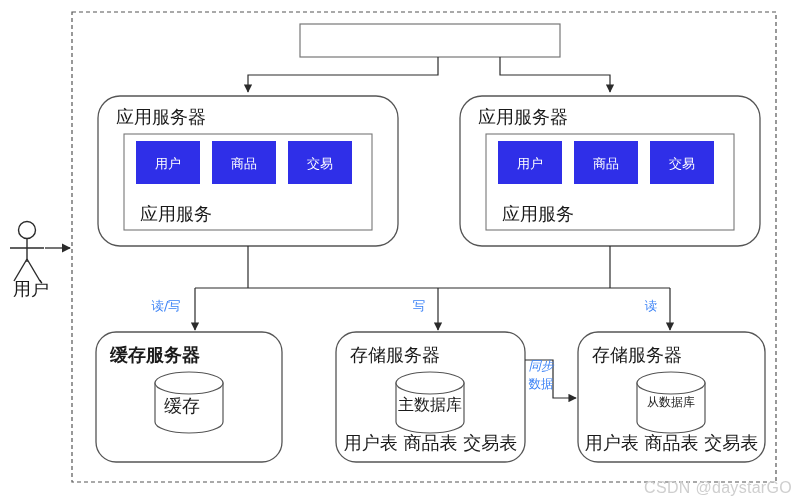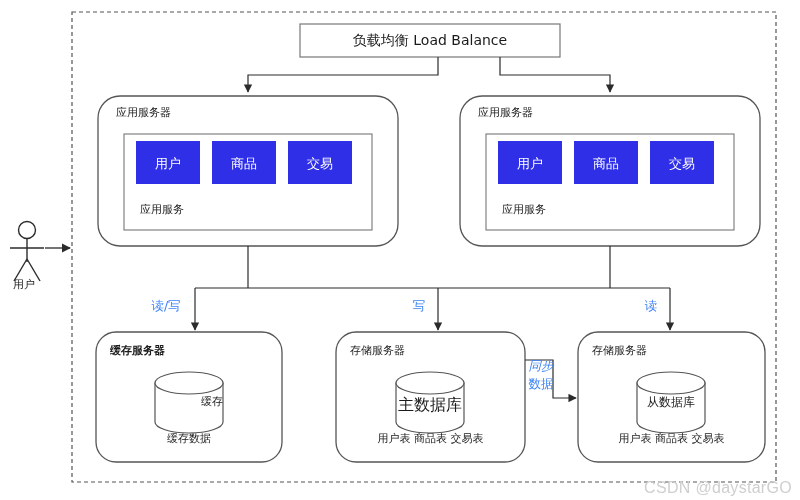--- a/index.html
+++ b/index.html
@@ -8,21 +8,21 @@
     background:#ffffff;
     font-family:"Liberation Sans","DejaVu Sans",sans-serif;
     overflow:hidden;
     position:relative;
   }
   #stage{position:absolute;left:0;top:0;width:800px;height:500px;}
   svg#diagram{position:absolute;left:0;top:0;width:800px;height:500px;}
 
   .lbl{
     position:absolute;
-    font-size:11px;
+    font-size:18px;
     color:#1a1a1a;
     white-space:nowrap;
     line-height:1.25;
   }
   .lbl.cn{font-family:"DejaVu Sans","Liberation Sans",sans-serif;}
   .chip-label{
     position:absolute;
     font-size:13px;
     color:#ffffff;
     white-space:nowrap;
@@ -113,21 +113,20 @@
     <g stroke="#555" stroke-width="1.2" fill="#ffffff">
       <path d="M 637 383 L 637 422 A 34 11 0 0 0 705 422 L 705 383 Z"></path>
       <ellipse cx="671" cy="383" rx="34" ry="11"></ellipse>
     </g>
 
     <path d="M 525 360 L 553 360 L 553 398 L 576 398" fill="none" stroke="#2b2b2b" stroke-width="1.2" marker-end="url(#arrow)"></path>
   </svg>
 
   <div class="lbl cn" style="left:13px;top:278px;">用户</div>
 
-  <div class="lbl cn" style="left:330px;top:32px;width:200px;text-align:center;font-size:14px;">负载均衡 Load Balance</div>
 
   <div class="lbl cn" style="left:116px;top:106px;">应用服务器</div>
   <div class="chip-label" style="left:136px;top:155px;width:64px;text-align:center;">用户</div>
   <div class="chip-label" style="left:212px;top:155px;width:64px;text-align:center;">商品</div>
   <div class="chip-label" style="left:288px;top:155px;width:64px;text-align:center;">交易</div>
   <div class="lbl cn" style="left:140px;top:203px;">应用服务</div>
 
   <div class="lbl cn" style="left:478px;top:106px;">应用服务器</div>
   <div class="chip-label" style="left:498px;top:155px;width:64px;text-align:center;">用户</div>
   <div class="chip-label" style="left:574px;top:155px;width:64px;text-align:center;">商品</div>
@@ -135,22 +134,21 @@
   <div class="lbl cn" style="left:502px;top:203px;">应用服务</div>
 
   <div class="edge-lbl" style="left:142px;top:298px;width:48px;">读/写</div>
   <div class="edge-lbl" style="left:404px;top:298px;width:30px;">写</div>
   <div class="edge-lbl" style="left:636px;top:298px;width:30px;">读</div>
 
   <div class="edge-lbl" style="left:526px;top:358px;width:30px;font-style:italic;">同步</div>
   <div class="edge-lbl" style="left:526px;top:376px;width:30px;">数据</div>
 
   <div class="lbl cn" style="left:110px;top:344px;font-weight:bold;">缓存服务器</div>
-  <div class="lbl cn" style="left:155px;top:395px;width:45px;text-align:left;margin-left:46px;">缓存</div>
-  <div class="lbl cn" style="left:96px;top:432px;width:186px;text-align:center;">缓存数据</div>
+  <div class="lbl cn" style="left:155px;top:395px;width:45px;text-align:right;">缓存</div>
 
   <div class="lbl cn" style="left:350px;top:344px;">存储服务器</div>
   <div class="lbl cn" style="left:389px;top:395px;width:82px;text-align:center;font-size:16px;">主数据库</div>
   <div class="lbl cn" style="left:336px;top:432px;width:189px;text-align:center;">用户表 商品表 交易表</div>
 
   <div class="lbl cn" style="left:592px;top:344px;">存储服务器</div>
   <div class="lbl cn" style="left:630px;top:395px;width:82px;text-align:center;font-size:12px;">从数据库</div>
   <div class="lbl cn" style="left:578px;top:432px;width:187px;text-align:center;">用户表 商品表 交易表</div>
 
   <div class="watermark">CSDN @daystarGO</div>

